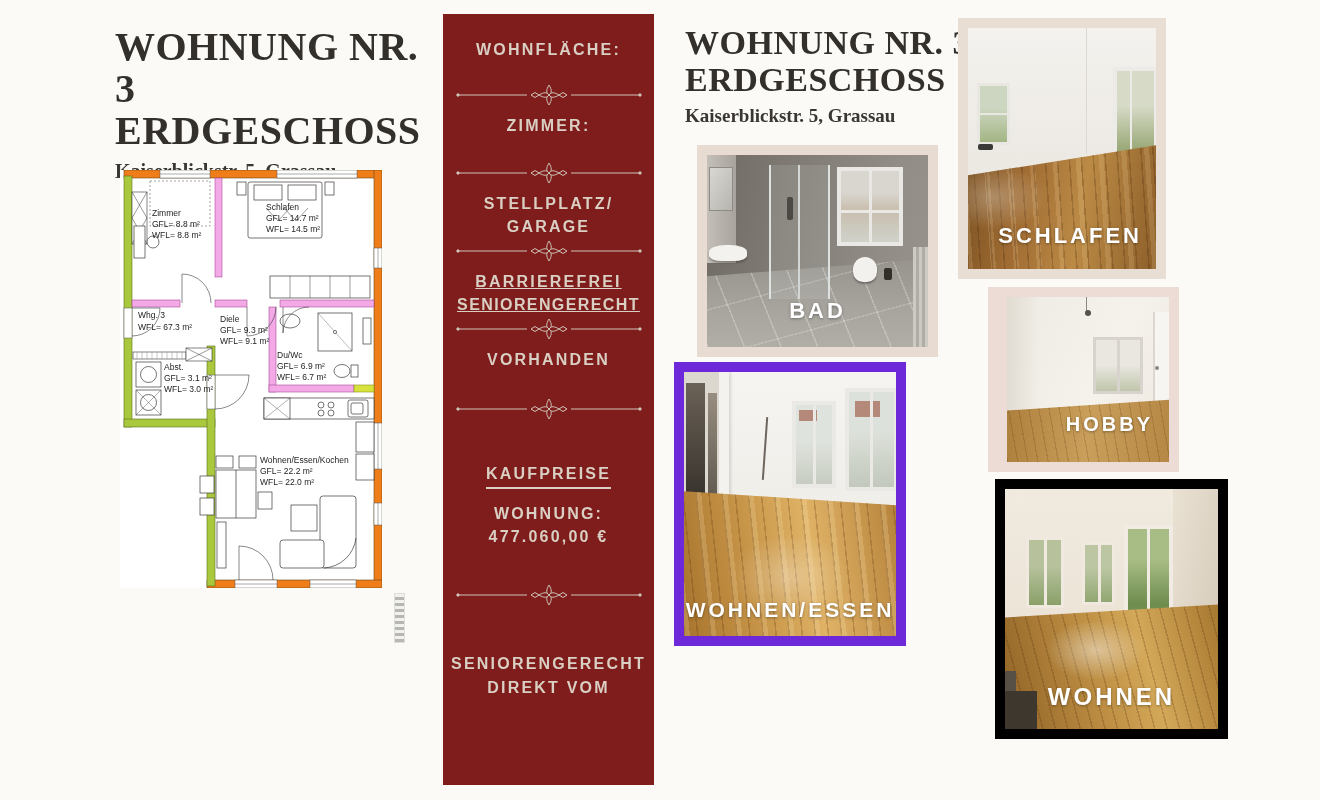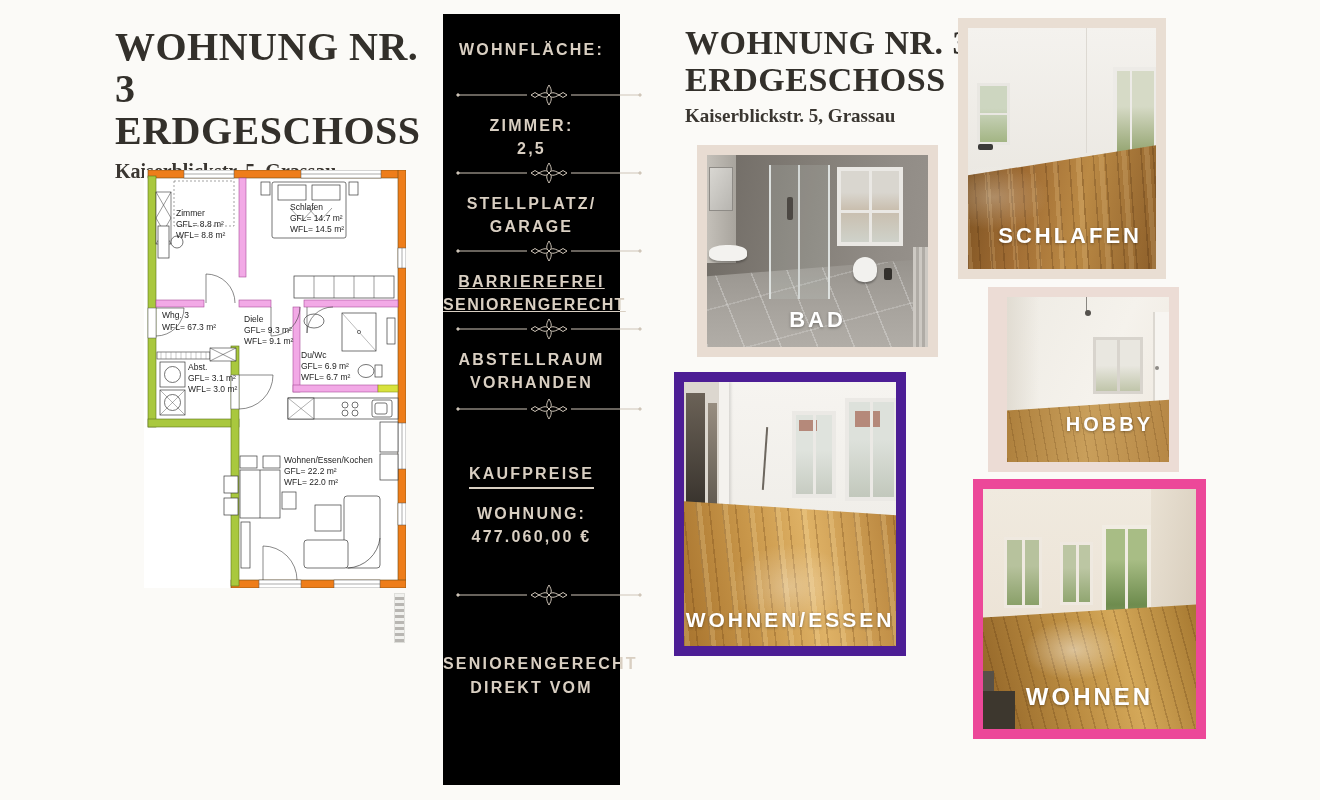--- a/index.html
+++ b/index.html
@@ -4,29 +4,29 @@
 <style>
   html,body{margin:0;padding:0;}
   body{width:1320px;height:800px;position:relative;background:#fbfaf7;font-family:"Liberation Sans",sans-serif;overflow:hidden;}
   .abs{position:absolute;}
 
   
   .big-title{font-family:"Liberation Serif",serif;font-weight:700;color:#33302b;letter-spacing:.5px;}
   .subtitle{font-family:"Liberation Serif",serif;font-weight:700;color:#3a3631;}
 
   
-  .panel{left:443px;top:14px;width:177px;height:771px;background:#000000;}
+  .panel{left:443px;top:14px;width:211px;height:771px;background:#7f1d1d;}
   .p-row{position:absolute;left:0;right:0;text-align:center;color:#d9cfc2;
          font:700 16px/23px "Liberation Sans",sans-serif;letter-spacing:2.2px;white-space:nowrap;}
   .p-row .tight{letter-spacing:1.4px;}
   .divider{position:absolute;left:12px;right:12px;height:26px;}
   .underline{display:inline-block;border-bottom:2px solid #d9cfc2;padding-bottom:2px;}
 
   
-  .planwrap{left:144px;top:170px;width:262px;height:418px;text-align:center;}
+  .planwrap{left:120px;top:170px;width:262px;height:418px;text-align:center;}
   .stamp{left:394px;top:593px;width:9px;height:48px;border:1px solid #d8d8d4;
          background:repeating-linear-gradient(0deg,#a8a6a2 0 3px,#efefec 3px 6px);opacity:.8;}
 
   
   .photo{position:absolute;box-sizing:border-box;padding:10px;}
   .ph{position:relative;width:100%;height:100%;overflow:hidden;}
   .plabel{position:absolute;z-index:9;color:#ffffff;font-weight:700;font-family:"Liberation Sans",sans-serif;
           letter-spacing:3px;text-shadow:0 1px 3px rgba(0,0,0,.35);}
   .layer{position:absolute;}
   .mull{position:absolute;background:inherit;}
@@ -286,21 +286,20 @@
       <line x1="3" y1="13" x2="72" y2="13"></line>
         <line x1="116" y1="13" x2="185" y2="13"></line>
       <circle cx="3" cy="13" r="1.2" fill="#cfc5b8"></circle>
         <circle cx="185" cy="13" r="1.2" fill="#cfc5b8"></circle>
       <path d="M76 13 l4 -2.5 4 2.5 -4 2.5 Z M104 13 l4 -2.5 4 2.5 -4 2.5 Z"></path>
       <path d="M94 3 C97 8 97 11 94 13 C91 11 91 8 94 3 Z M94 23 C97 18 97 15 94 13 C91 15 91 18 94 23 Z M84 13 C89 10 92 10 94 13 C92 16 89 16 84 13 Z M104 13 C99 10 96 10 94 13 C96 16 99 16 104 13 Z"></path>
     </g>
   </svg>
   <div class="p-row" style="top:100px;">
     <div>ZIMMER:</div>
-    <div>2,5</div>
   </div>
   <svg class="divider" style="top:146px;" viewBox="0 0 188 26">
     <g stroke="#cfc5b8" fill="none" stroke-width="1">
       <line x1="3" y1="13" x2="72" y2="13"></line>
         <line x1="116" y1="13" x2="185" y2="13"></line>
       <circle cx="3" cy="13" r="1.2" fill="#cfc5b8"></circle>
         <circle cx="185" cy="13" r="1.2" fill="#cfc5b8"></circle>
       <path d="M76 13 l4 -2.5 4 2.5 -4 2.5 Z M104 13 l4 -2.5 4 2.5 -4 2.5 Z"></path>
       <path d="M94 3 C97 8 97 11 94 13 C91 11 91 8 94 3 Z M94 23 C97 18 97 15 94 13 C91 15 91 18 94 23 Z M84 13 C89 10 92 10 94 13 C92 16 89 16 84 13 Z M104 13 C99 10 96 10 94 13 C96 16 99 16 104 13 Z"></path>
     </g>
@@ -327,21 +326,20 @@
     <g stroke="#cfc5b8" fill="none" stroke-width="1">
       <line x1="3" y1="13" x2="72" y2="13"></line>
         <line x1="116" y1="13" x2="185" y2="13"></line>
       <circle cx="3" cy="13" r="1.2" fill="#cfc5b8"></circle>
         <circle cx="185" cy="13" r="1.2" fill="#cfc5b8"></circle>
       <path d="M76 13 l4 -2.5 4 2.5 -4 2.5 Z M104 13 l4 -2.5 4 2.5 -4 2.5 Z"></path>
       <path d="M94 3 C97 8 97 11 94 13 C91 11 91 8 94 3 Z M94 23 C97 18 97 15 94 13 C91 15 91 18 94 23 Z M84 13 C89 10 92 10 94 13 C92 16 89 16 84 13 Z M104 13 C99 10 96 10 94 13 C96 16 99 16 104 13 Z"></path>
     </g>
   </svg>
   <div class="p-row" style="top:334px;">
-    <div>ABSTELLRAUM</div>
     <div>VORHANDEN</div>
   </div>
   <svg class="divider" style="top:382px;" viewBox="0 0 188 26">
     <g stroke="#cfc5b8" fill="none" stroke-width="1">
       <line x1="3" y1="13" x2="72" y2="13"></line>
         <line x1="116" y1="13" x2="185" y2="13"></line>
       <circle cx="3" cy="13" r="1.2" fill="#cfc5b8"></circle>
         <circle cx="185" cy="13" r="1.2" fill="#cfc5b8"></circle>
       <path d="M76 13 l4 -2.5 4 2.5 -4 2.5 Z M104 13 l4 -2.5 4 2.5 -4 2.5 Z"></path>
       <path d="M94 3 C97 8 97 11 94 13 C91 11 91 8 94 3 Z M94 23 C97 18 97 15 94 13 C91 15 91 18 94 23 Z M84 13 C89 10 92 10 94 13 C92 16 89 16 84 13 Z M104 13 C99 10 96 10 94 13 C96 16 99 16 104 13 Z"></path>
@@ -391,21 +389,21 @@
       <div class="mull" style="position:absolute;left:0;top:55%;width:100%;height:3px;background:#eae8e4;"></div>
     </div>
     <div class="layer bad-floor"></div>
     <div class="layer bad-shower"></div>
     <div class="layer bad-shower-bar"></div>
     <div class="layer bad-fixture"></div>
     <div class="layer bad-sink"></div>
     <div class="layer bad-toilet"></div>
     <div class="layer bad-bin"></div>
     <div class="layer bad-radiator"></div>
-    <span class="plabel" style="left:0;right:0;bottom:14px;text-align:center;font-size:22px;">BAD</span>
+    <span class="plabel" style="left:0;right:0;bottom:23px;text-align:center;font-size:22px;">BAD</span>
   </div>
 </figure>
 
 <figure class="photo" style="left:958px;top:18px;width:208px;height:261px;margin:0;background:#e9ded3;">
   <div class="ph">
     <div class="layer sch-walls"></div>
     <div class="layer sch-corner"></div>
     <div class="layer sch-window">
       <div class="mull" style="position:absolute;left:0;top:48%;width:100%;height:2px;background:#e9e7e2;"></div>
     </div>
@@ -427,21 +425,21 @@
     <div class="layer hob-window">
       <div class="mull" style="position:absolute;left:48%;top:0;width:3px;height:100%;background:#d8d4cd;"></div>
     </div>
     <div class="layer hob-door"></div>
     <div class="layer hob-knob"></div>
     <div class="layer hob-floor"></div>
     <span class="plabel" style="right:16px;bottom:26px;font-size:20px;">HOBBY</span>
   </div>
 </figure>
 
-<figure class="photo" style="left:674px;top:372px;width:232px;height:284px;margin:0;background:#4c1d95;">
+<figure class="photo" style="left:674px;top:362px;width:232px;height:284px;margin:0;background:#6d28d9;">
   <div class="ph">
     <div class="layer we-walls"></div>
     <div class="layer we-hall"></div>
     <div class="layer we-dark"></div>
     <div class="layer we-dark2"></div>
     <div class="layer we-col"></div>
     <div class="layer we-winA">
       <div class="we-roof" style="left:8%;top:6%;width:50%;height:14%;"></div>
       <div class="mull" style="position:absolute;left:47%;top:0;width:3px;height:100%;background:#ebe9e5;"></div>
     </div>
@@ -449,21 +447,21 @@
       <div class="we-roof" style="left:14%;top:10%;width:55%;height:16%;"></div>
       <div class="mull" style="position:absolute;left:47%;top:0;width:3px;height:100%;background:#ebe9e5;"></div>
     </div>
     <div class="layer we-pipe"></div>
     <div class="layer we-floor"></div>
     <div class="layer we-sheen"></div>
     <span class="plabel" style="left:0;right:0;bottom:14px;text-align:center;font-size:21px;">WOHNEN/ESSEN</span>
   </div>
 </figure>
 
-<figure class="photo" style="left:973px;top:479px;width:233px;height:260px;margin:0;background:#ec4899;">
+<figure class="photo" style="left:995px;top:479px;width:233px;height:260px;margin:0;background:#000000;">
   <div class="ph">
     <div class="layer wo-walls"></div>
     <div class="layer wo-right"></div>
     <div class="layer wo-winA">
       <div class="mull" style="position:absolute;left:47%;top:0;width:3px;height:100%;background:#efe9e0;"></div>
     </div>
     <div class="layer wo-winB">
       <div class="mull" style="position:absolute;left:47%;top:0;width:3px;height:100%;background:#efe9e0;"></div>
     </div>
     <div class="layer wo-door">

